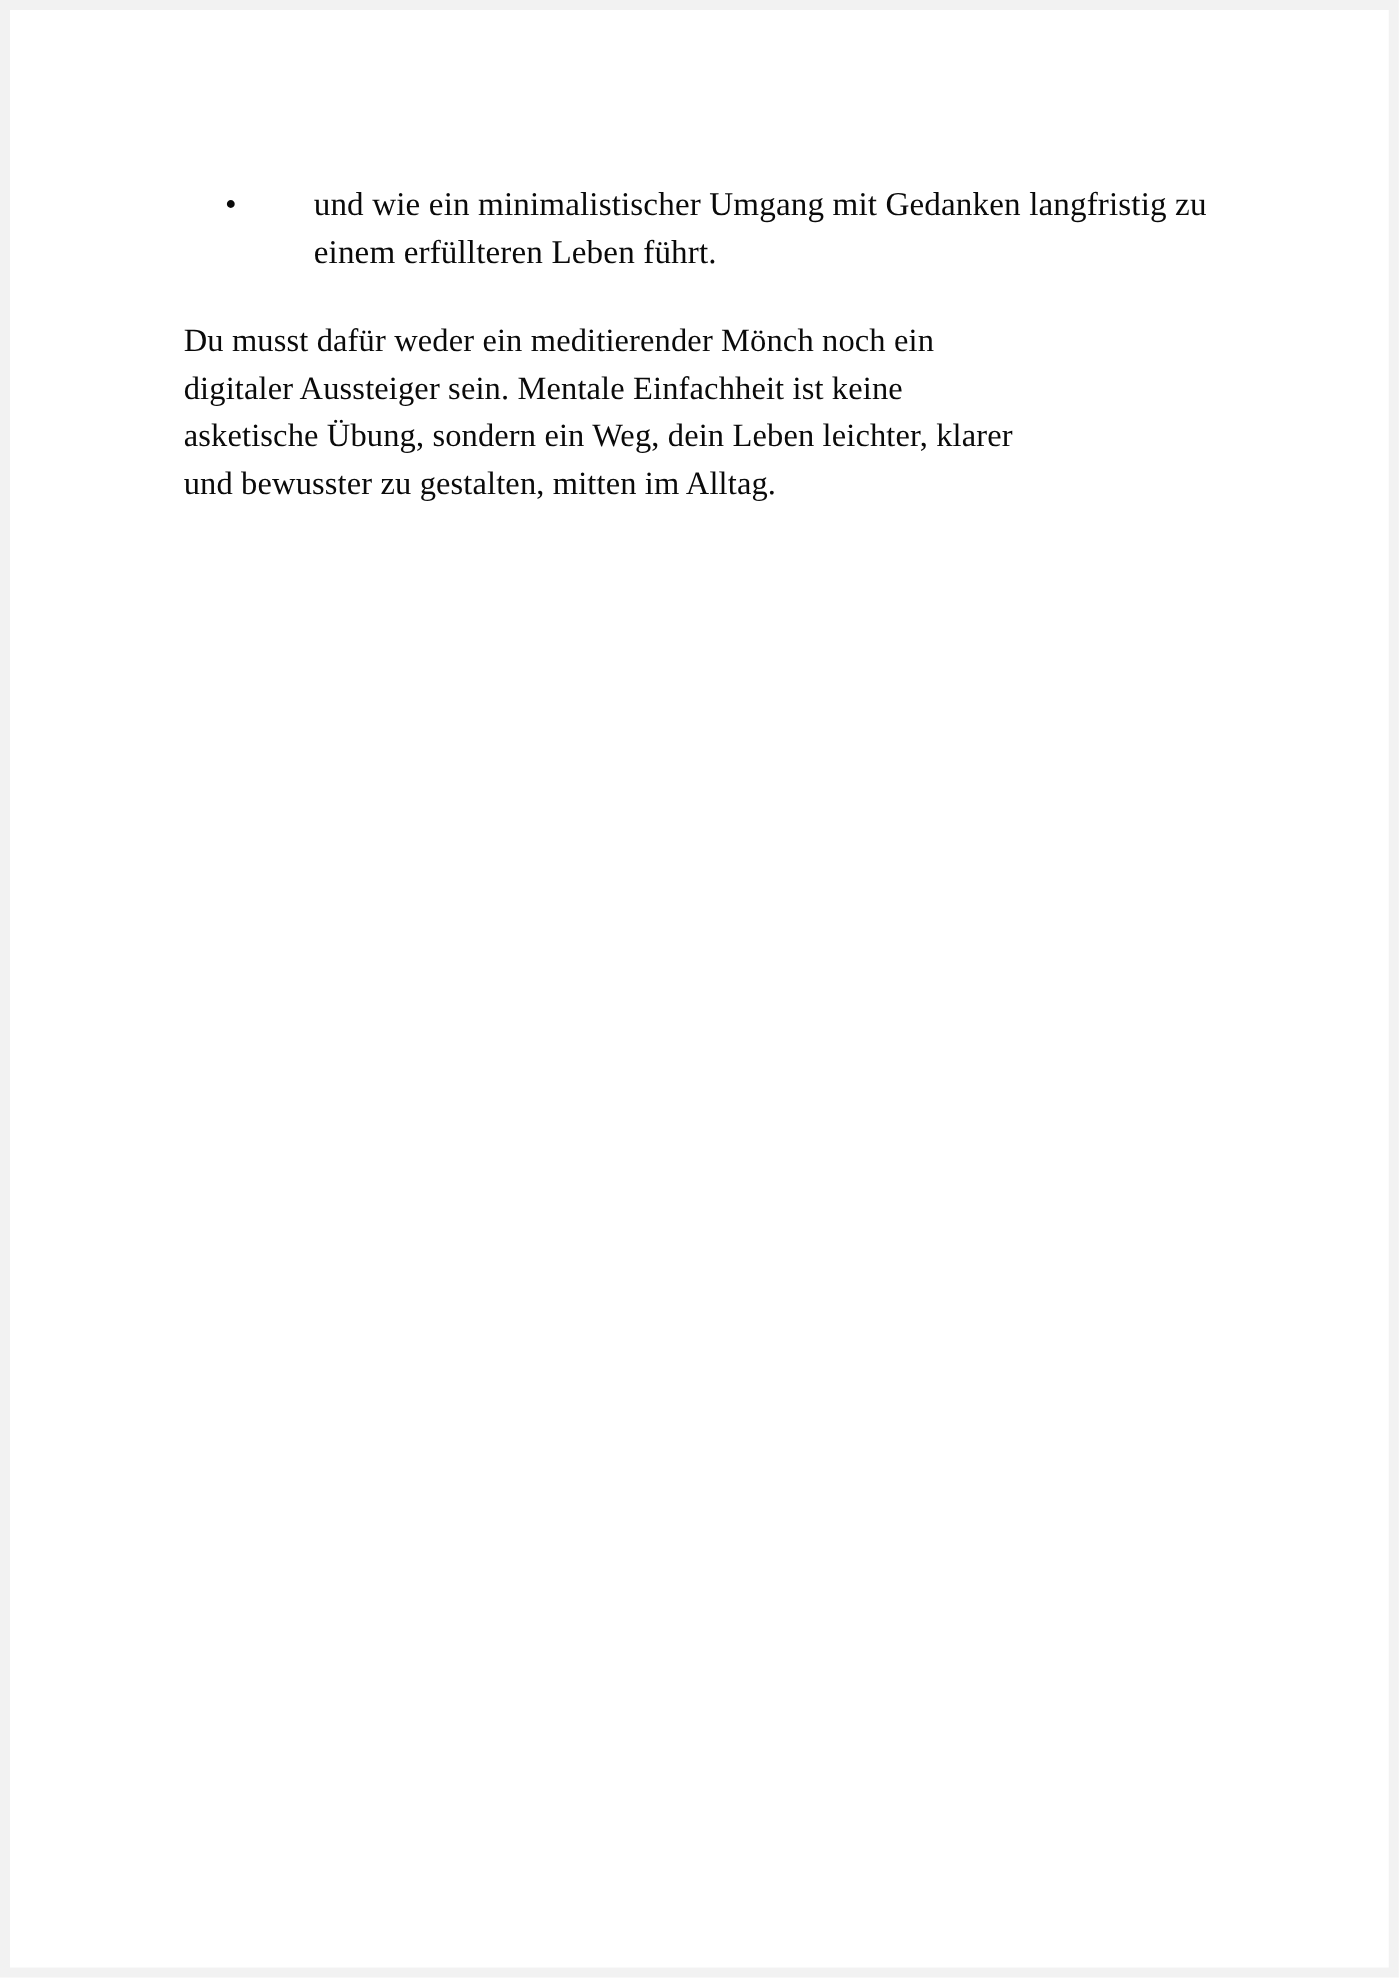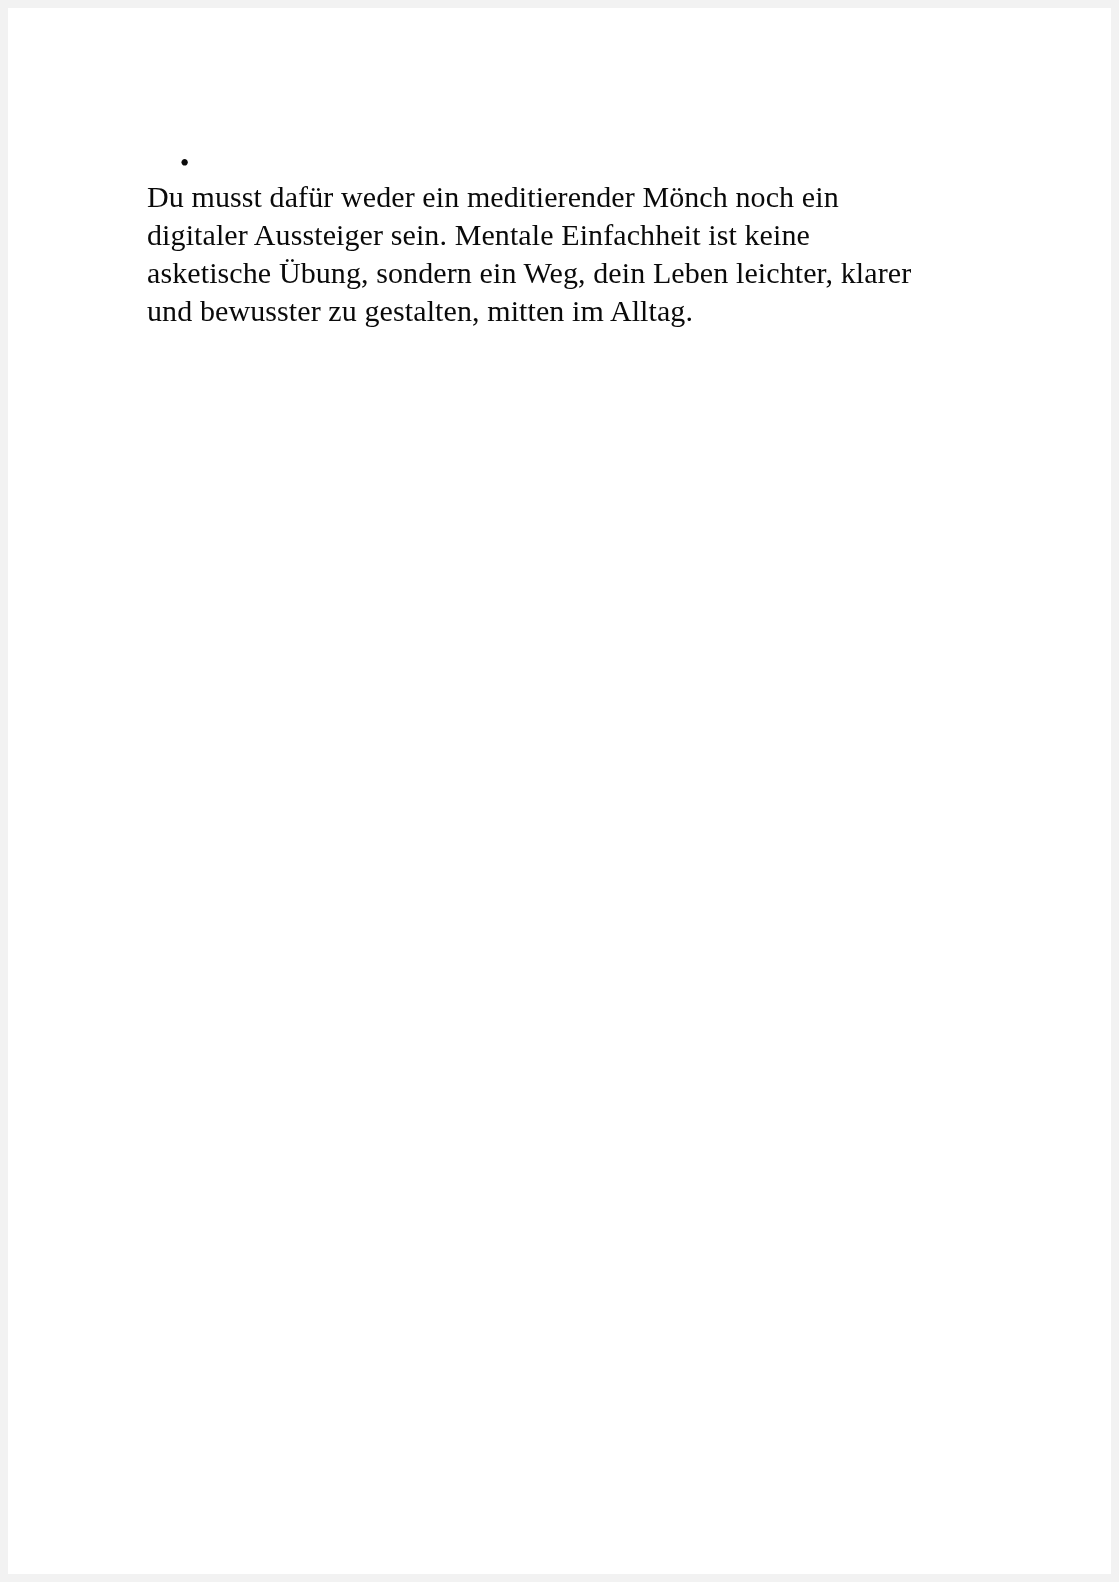--- a/index.html
+++ b/index.html
@@ -56,40 +56,42 @@
     line-height: 38px;
     color: #0a0a0a;
   }
   .bullet-text {
     display: block;
   }
 
   
   .body-paragraph {
     margin: 0;
-    font-size: 30px;
+    font-size: 26px;
     line-height: 38px;
     color: #0a0a0a;
     letter-spacing: 0.1px;
     text-align: left;
     white-space: pre-line;         
   }
   .gap-after-list { height: 34px; }
   .gap-between-paragraphs { height: 34px; }
 </style>
 </head>
 <body>
 
 <div class="page-sheet">
 
   <div class="text-column">
 
     <ul class="bullet-list">
       <li class="bullet-item">
         <span class="bullet-marker">•</span>
+        <span class="bullet-text">und wie ein minimalistischer Umgang mit Gedanken
+langfristig zu einem erfüllteren Leben führt.</span>
       </li>
     </ul>
 
     <div class="gap-after-list"></div>
 
     <p class="body-paragraph">Du musst dafür weder ein meditierender Mönch noch ein
 digitaler Aussteiger sein. Mentale Einfachheit ist keine
 asketische Übung, sondern ein Weg, dein Leben leichter, klarer
 und bewusster zu gestalten, mitten im Alltag.</p>
 

